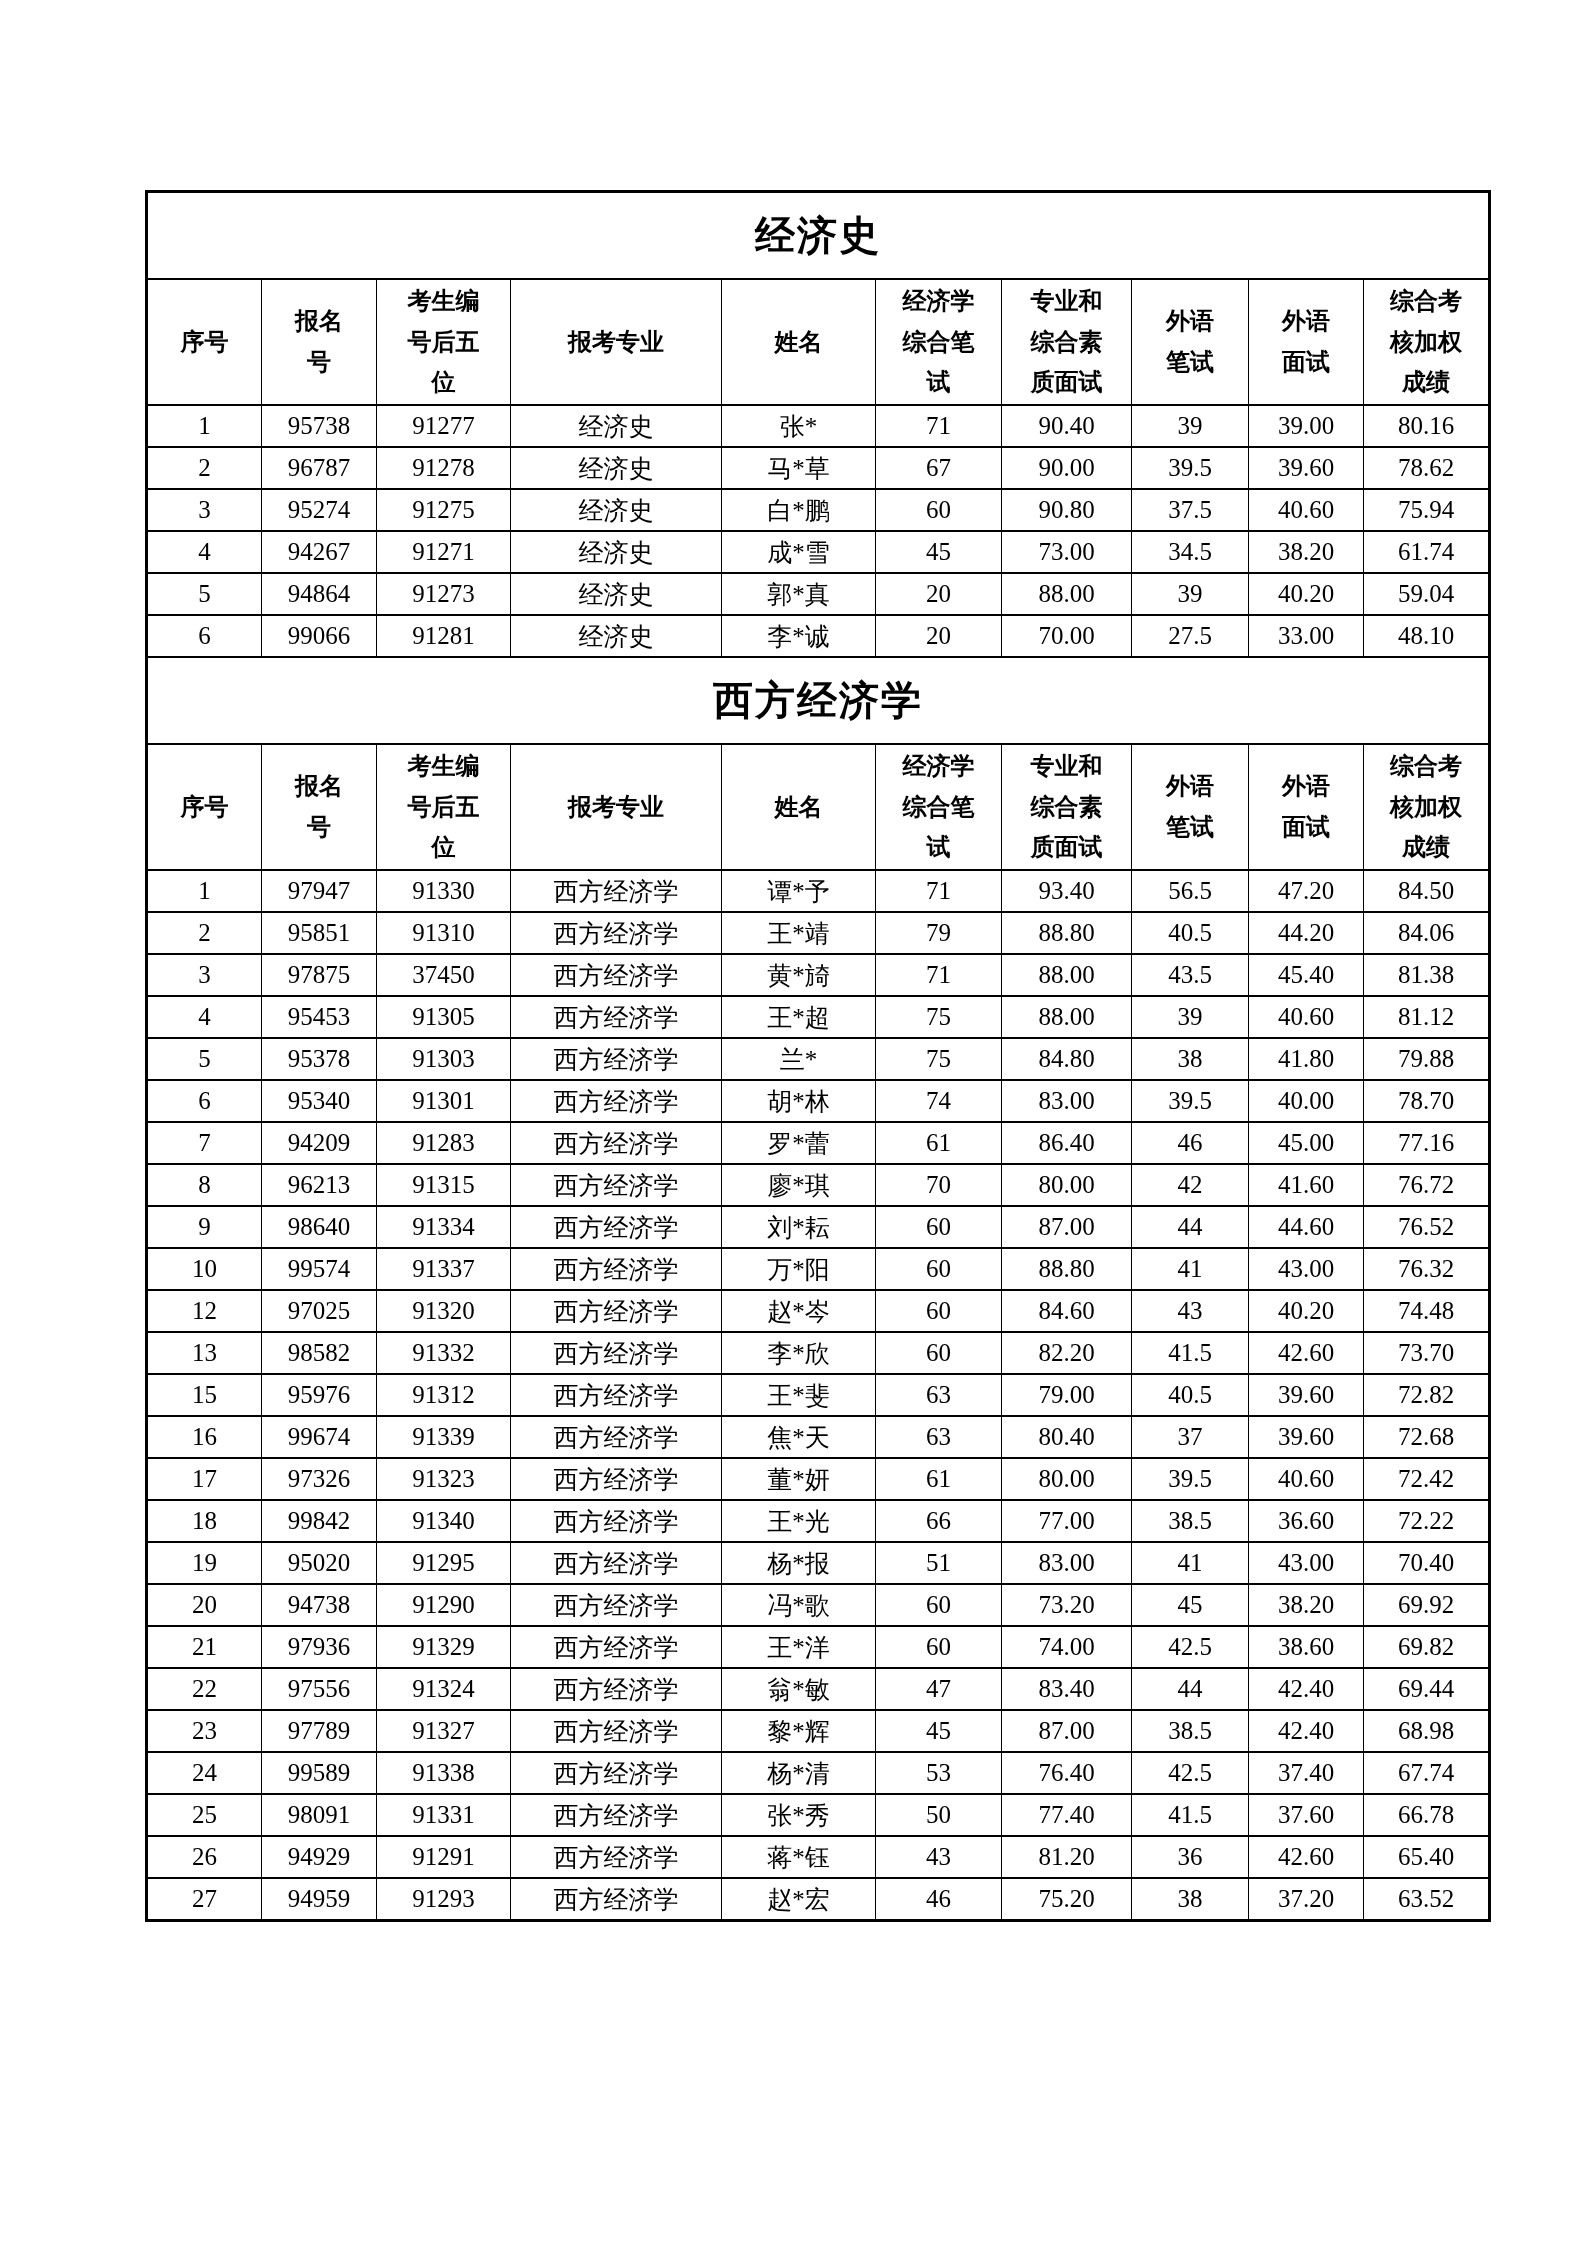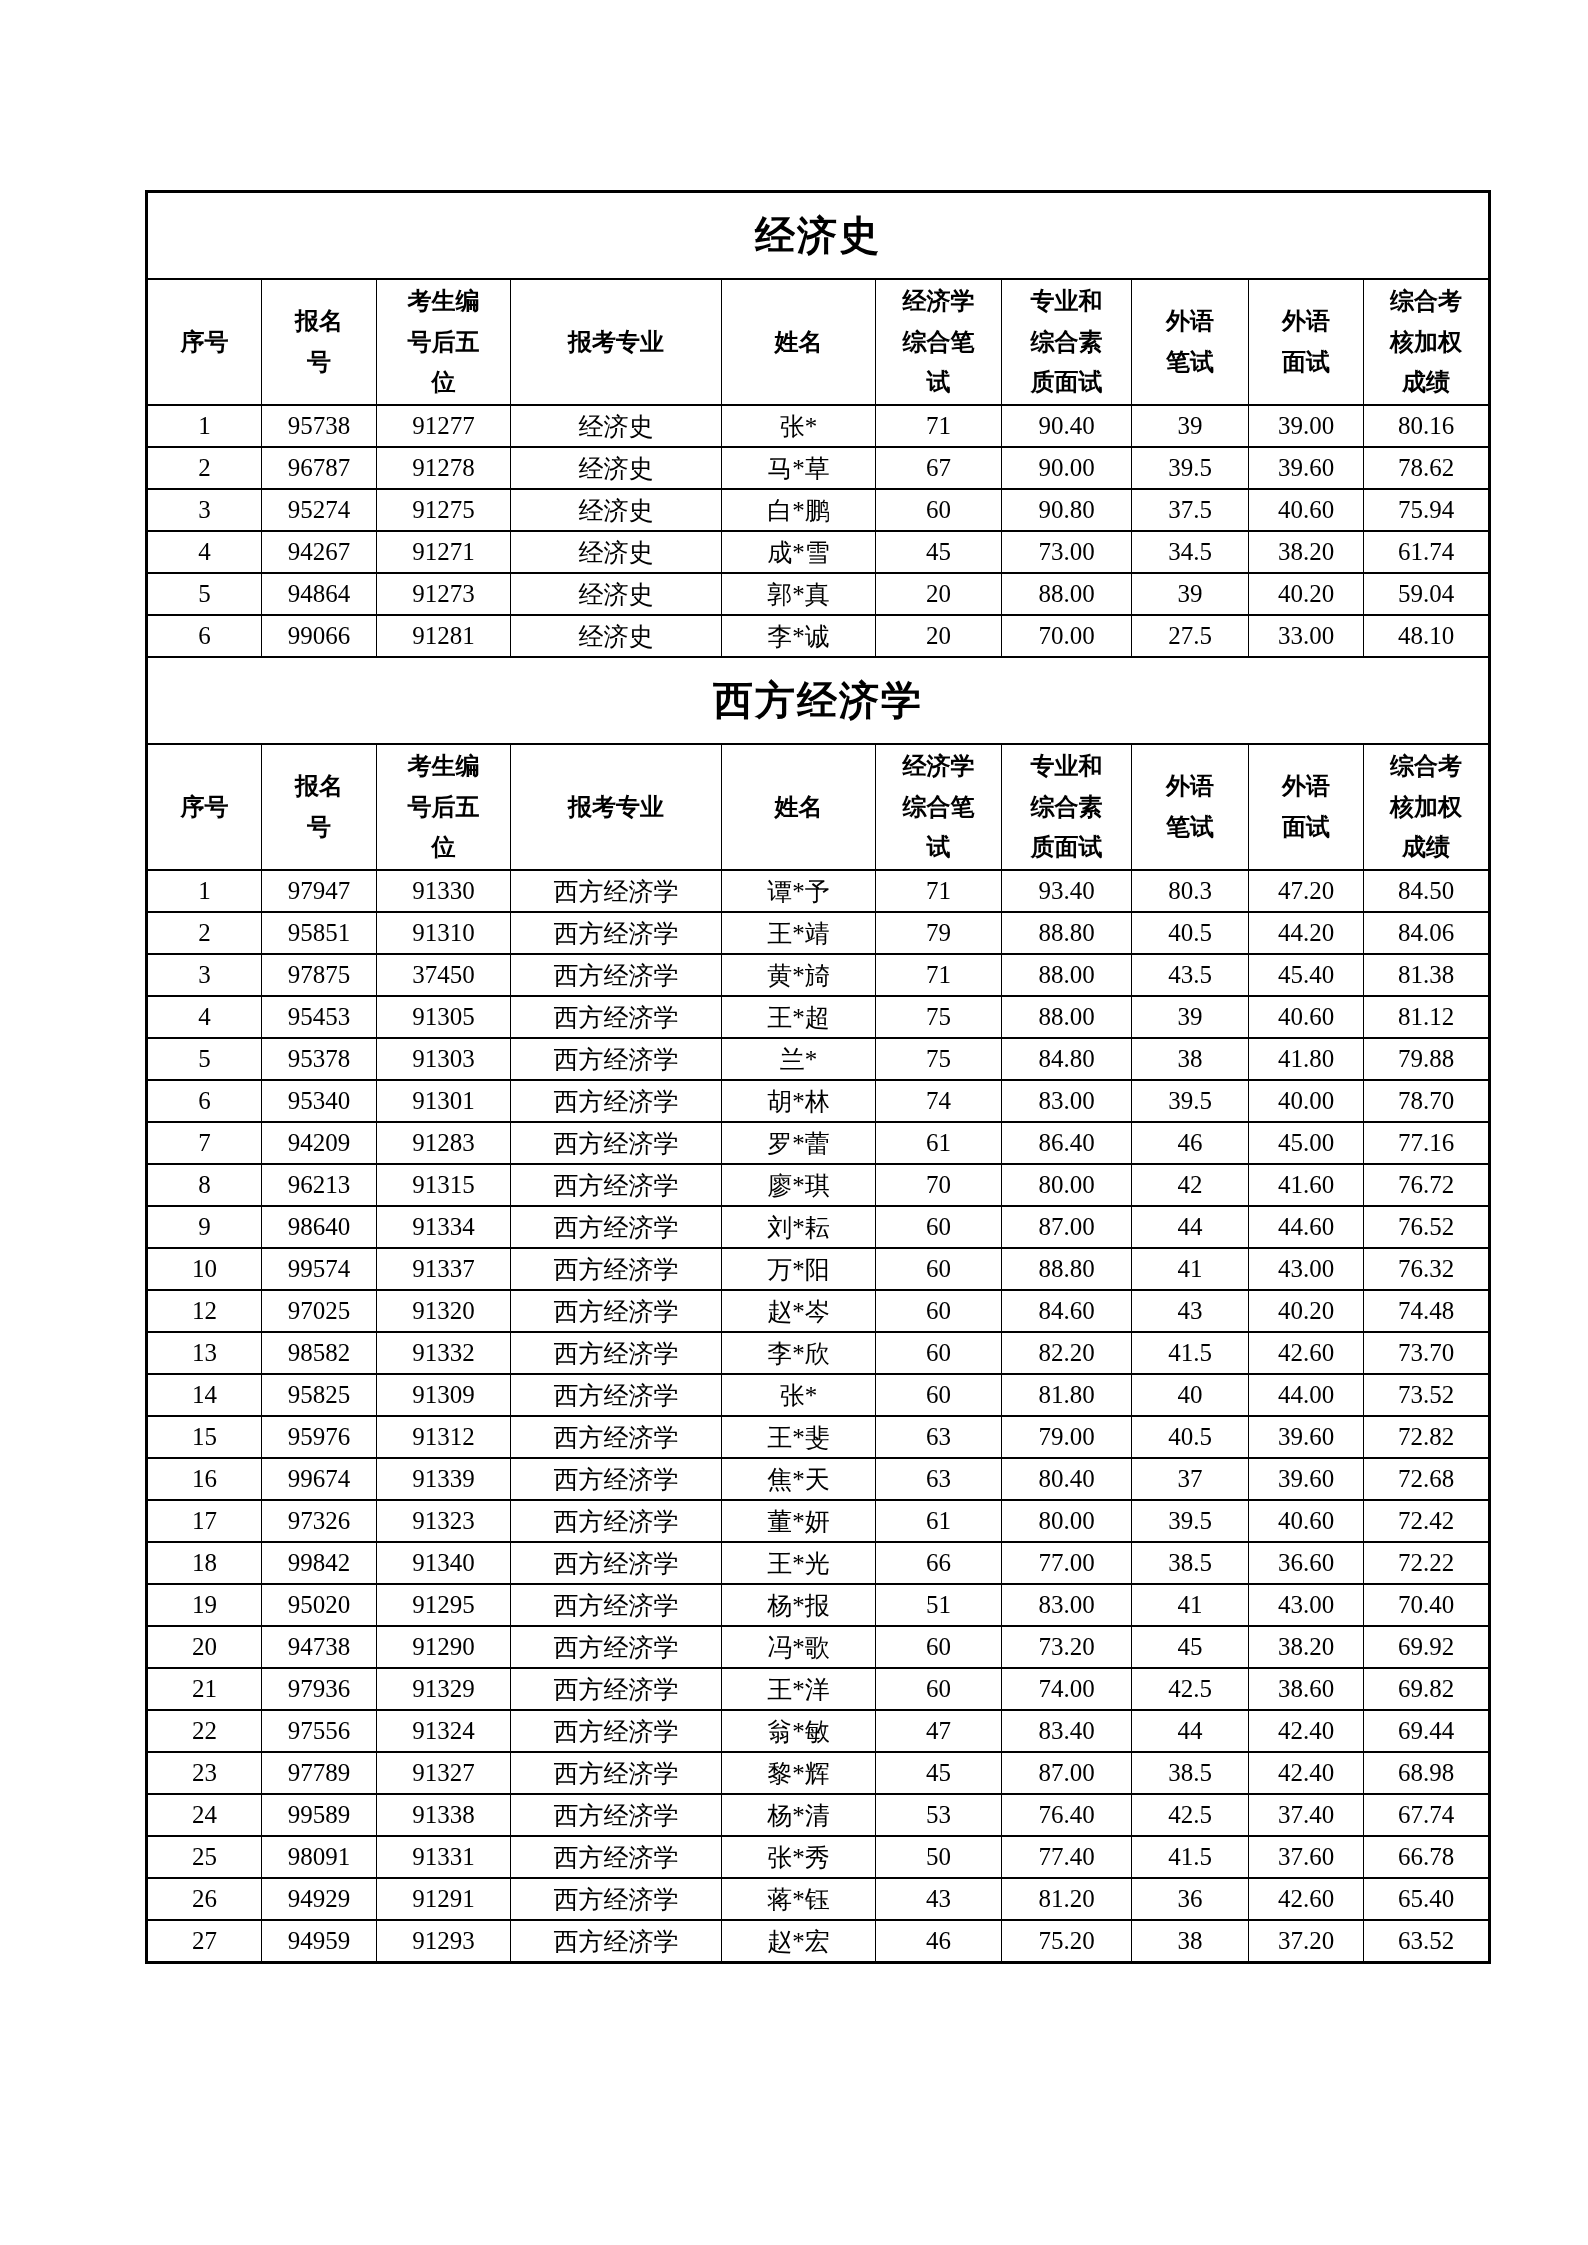--- a/index.html
+++ b/index.html
@@ -197,21 +197,21 @@
 成绩</th>
         </tr>
         <tr class="data-row">
           <td>1</td>
           <td>97947</td>
           <td>91330</td>
           <td>西方经济学</td>
           <td>谭*予</td>
           <td>71</td>
           <td>93.40</td>
-          <td>80.3</td>
+          <td>56.5</td>
           <td>47.20</td>
           <td class="weighted">84.50</td>
         </tr>
         <tr class="data-row">
           <td>2</td>
           <td>95851</td>
           <td>91310</td>
           <td>西方经济学</td>
           <td>王*靖</td>
           <td>79</td>
@@ -334,32 +334,20 @@
           <td>91332</td>
           <td>西方经济学</td>
           <td>李*欣</td>
           <td>60</td>
           <td>82.20</td>
           <td>41.5</td>
           <td>42.60</td>
           <td class="weighted">73.70</td>
         </tr>
         <tr class="data-row">
-          <td>14</td>
-          <td>95825</td>
-          <td>91309</td>
-          <td>西方经济学</td>
-          <td>张*</td>
-          <td>60</td>
-          <td>81.80</td>
-          <td>40</td>
-          <td>44.00</td>
-          <td class="weighted">73.52</td>
-        </tr>
-        <tr class="data-row">
           <td>15</td>
           <td>95976</td>
           <td>91312</td>
           <td>西方经济学</td>
           <td>王*斐</td>
           <td>63</td>
           <td>79.00</td>
           <td>40.5</td>
           <td>39.60</td>
           <td class="weighted">72.82</td>

